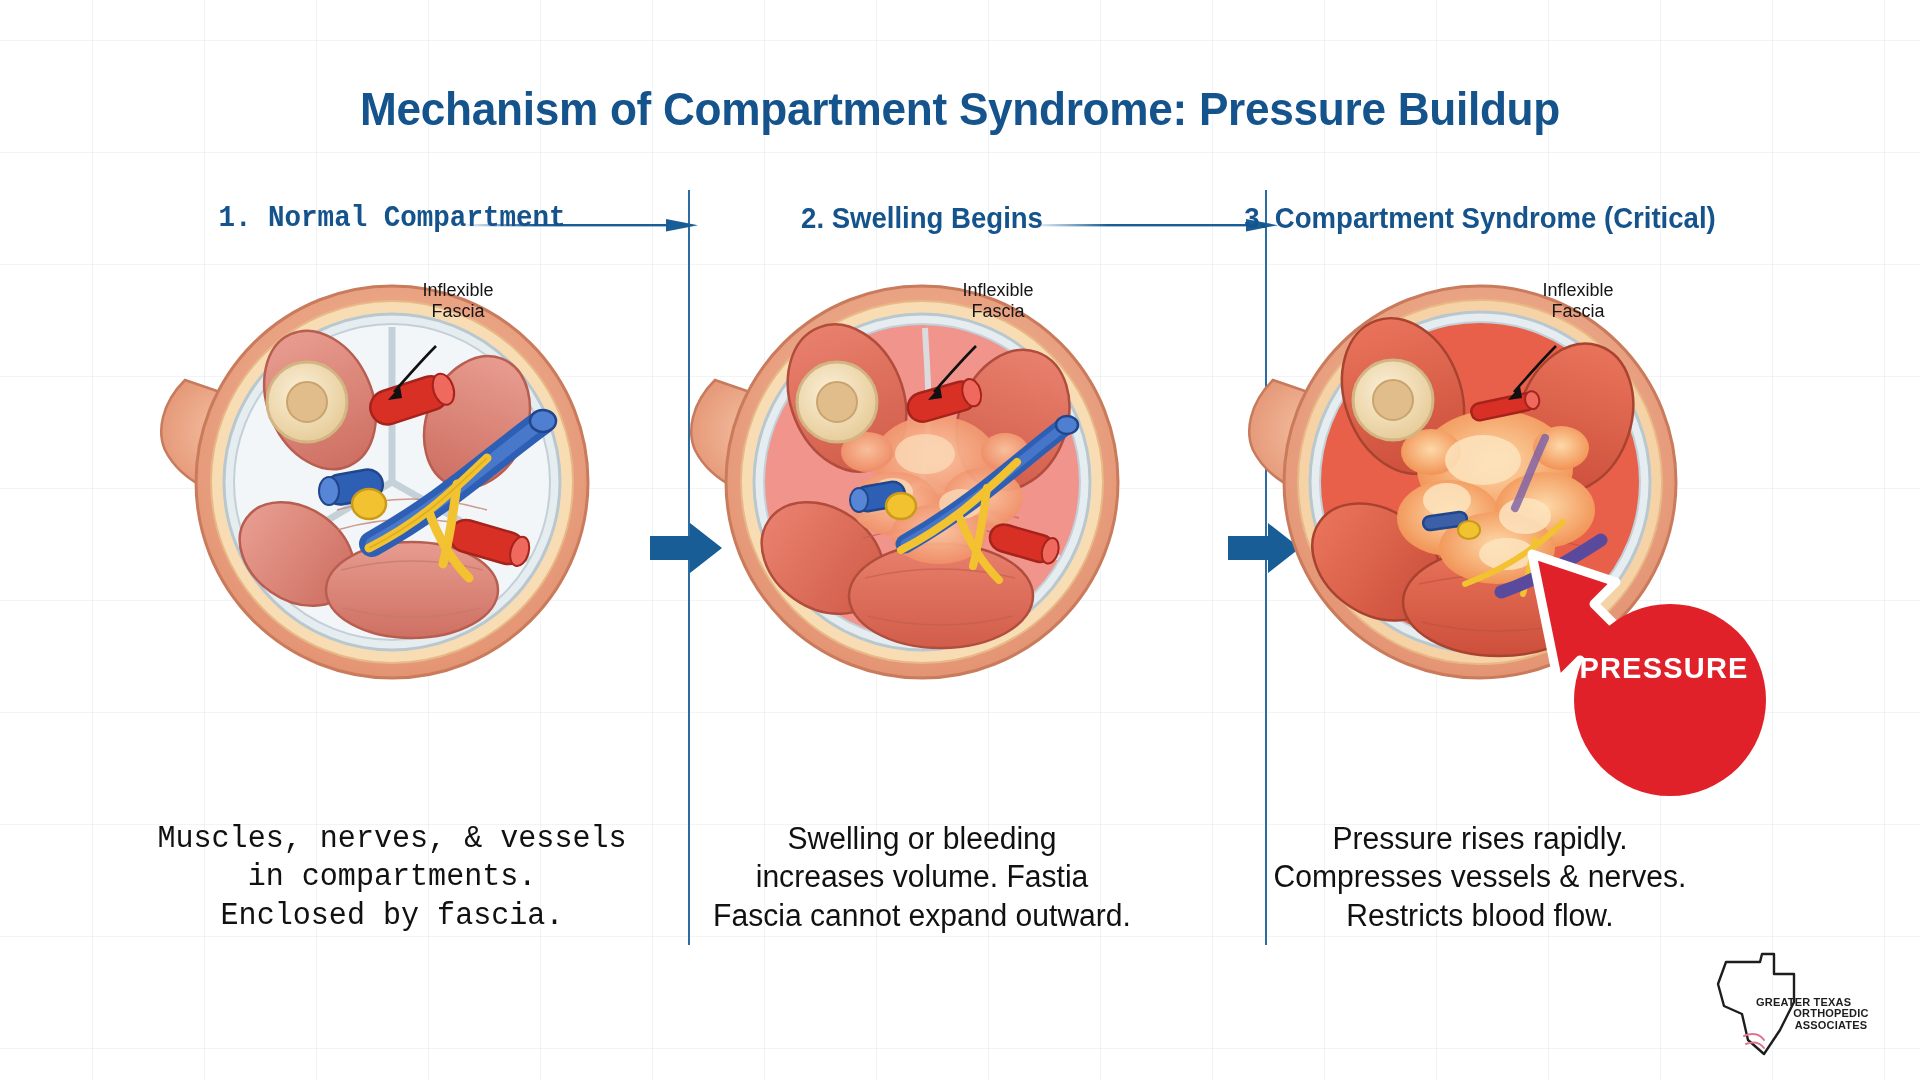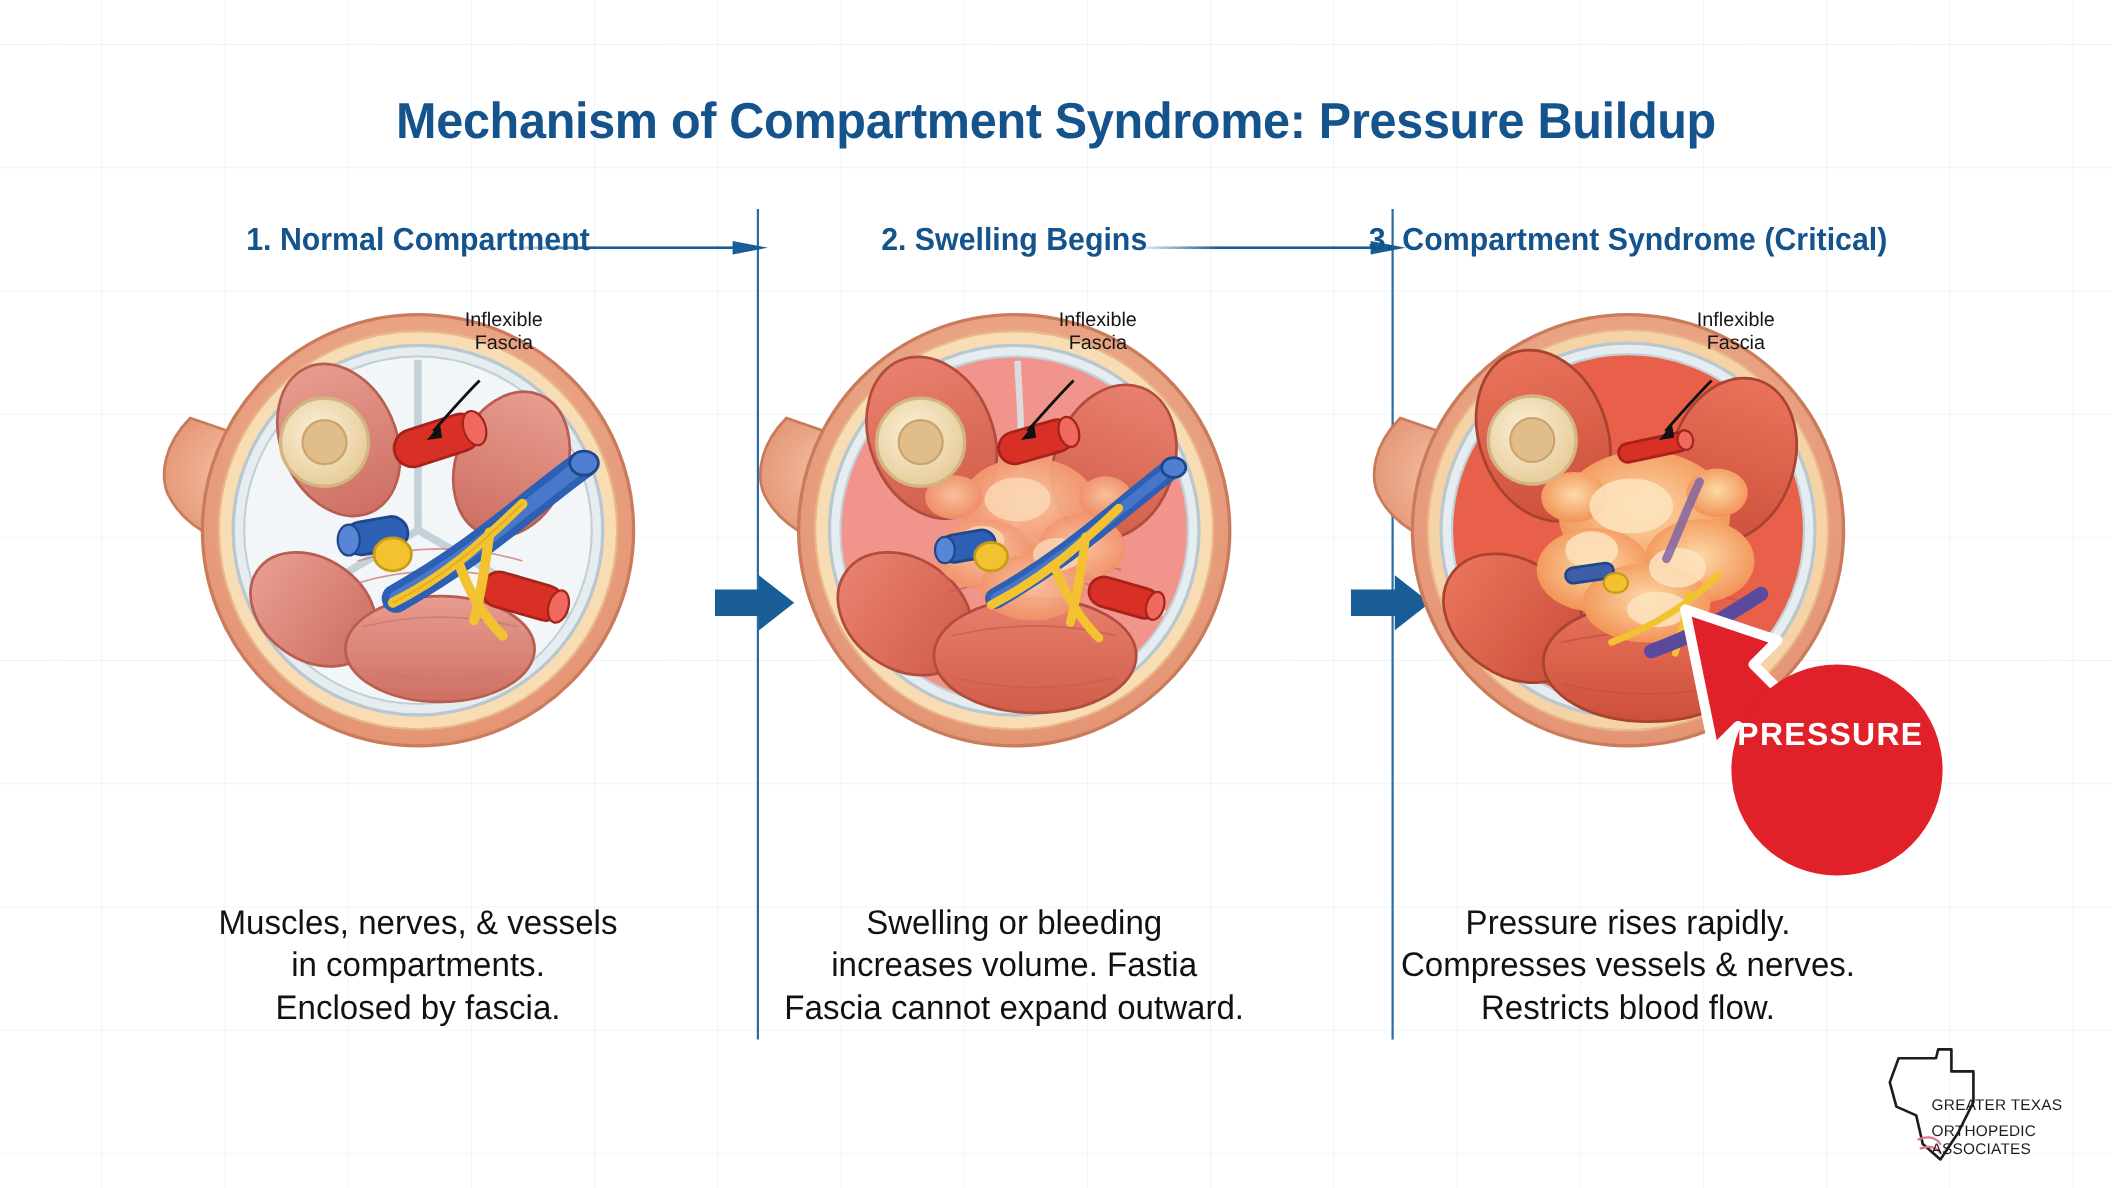--- a/index.html
+++ b/index.html
@@ -27,21 +27,21 @@
     text-align:center;
     font-size:46px;font-weight:bold;
     letter-spacing:-.3px;
     color:#14538C;
     font-family:"Liberation Sans", sans-serif;
     transform:scaleX(.96);
   }
 
   
   .col{position:absolute;top:0;bottom:0;}
-  .col1{left:120px;width:520px;}
+  .col1{left:132px;width:520px;font-family:Liberation Mono, monospace;}
   .col2{left:662px;width:520px;}
   .col3{left:1200px;width:560px;}
 
   .step-head{
     position:absolute;top:202px;left:0;width:100%;
     text-align:center;
     color:#14538C;font-weight:bold;font-size:29px;
     line-height:1.16;
     transform:scaleX(.95);
   }
@@ -99,25 +99,25 @@
   .pressure-badge .ptext{
     position:absolute;left:18px;right:0;top:124px;
     text-align:center;color:#ffffff;
     font-weight:bold;font-size:29px;letter-spacing:1.2px;
   }
 
   
   .logo{position:absolute;right:22px;bottom:16px;width:190px;height:120px;}
   .logo-l1,.logo-l2{
     position:absolute;left:48px;width:150px;
-    font-size:14px;font-weight:normal;color:#1d1d1d;letter-spacing:.2px;
+    font-size:11px;font-weight:bold;color:#1d1d1d;letter-spacing:.2px;
     text-align:left;
   }
   .logo-l1{top:52px;}
-  .logo-l2{top:76px;}
+  .logo-l2{top:63px;text-align:center;}
 </style>
 </head>
 <body>
 
 <div id="grid"></div>
 
 <div id="stage">
 
   <div class="title">Mechanism of Compartment Syndrome: Pressure Buildup</div>
 

